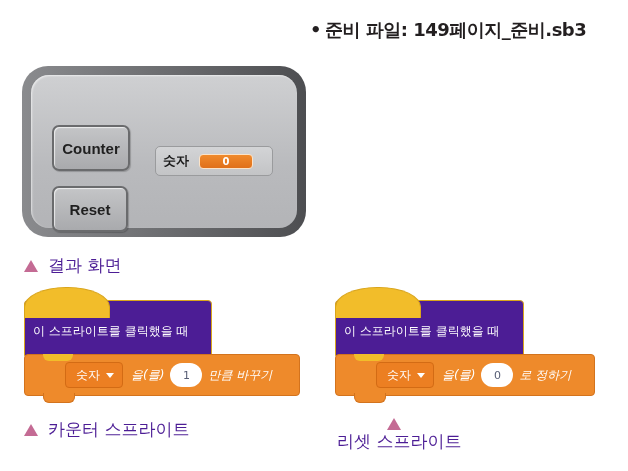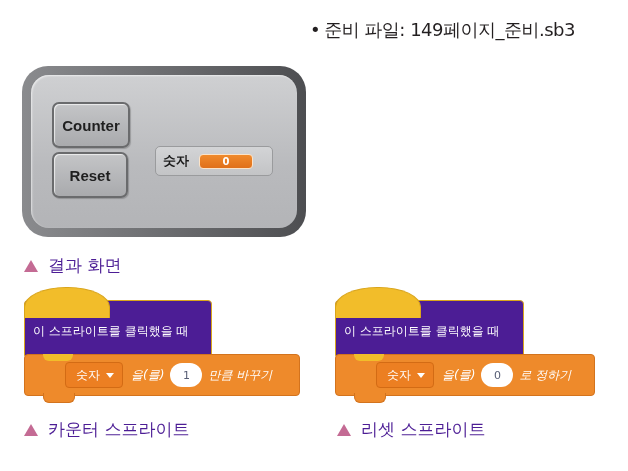--- a/index.html
+++ b/index.html
@@ -1,43 +1,43 @@
 <!DOCTYPE html>
 <html><head>
   <meta charset="utf-8">
   <style>
     * { box-sizing: border-box; margin: 0; padding: 0; }
     html, body { width: 628px; height: 471px; background: #ffffff; overflow: hidden; }
     body { position: relative; font-family: "DejaVu Sans", "Liberation Sans", sans-serif; color: #231f20; }
 
-    .prep-file { position: absolute; left: 310px; top: 18px; font-size: 18px; color: #231f20; white-space: nowrap; letter-spacing: -0.5px; }
+    .prep-file { position: absolute; left: 310px; top: 18px; font-size: 18px; color: #231f20; white-space: nowrap; letter-spacing: -0.5px; font-weight: bold; }
     .prep-file .bullet { display: inline-block; margin-right: 4px; }
 
     
     .panel-outer {
       position: absolute; left: 22px; top: 66px; width: 284px; height: 171px;
       border-radius: 26px;
       background: linear-gradient(90deg, #8a8b8e 0%, #6c6d70 50%, #4d4e51 100%);
     }
     .panel-inner {
       position: absolute; left: 9px; top: 9px; right: 9px; bottom: 9px;
       border-radius: 18px;
       background: linear-gradient(180deg, #cfd0d2 0%, #b9babd 60%, #b3b4b7 100%);
       box-shadow: inset 1px 1px 2px rgba(255,255,255,0.6);
     }
     .stage-btn {
       position: absolute; left: 22px; width: 76px; height: 46px;
       border: 2px solid #6a6b6d; border-radius: 7px;
       background: linear-gradient(180deg, #c4c5c7 0%, #a9aaad 100%);
       box-shadow: inset 1px 1px 1px rgba(255,255,255,0.7), 1px 1px 1px rgba(0,0,0,0.2);
       font-family: "Liberation Sans", sans-serif; font-weight: bold; font-size: 15px; color: #1f1f1f;
-      display: flex; align-items: center; justify-content: center;
+      display: flex; align-items: center; justify-content: center; margin-top: 23px;
     }
     .btn-counter { top: 27px; left: 21px; width: 78px; }
-    .btn-reset { top: 77px; left: 21px; text-align: right; }
+    .btn-reset { top: 88px; left: 21px; text-align: right; }
     .var-monitor {
       position: absolute; left: 124px; top: 71px; width: 118px; height: 30px;
       border: 1px solid #9a9b9d; border-radius: 5px;
       background: linear-gradient(180deg, #d3d4d6 0%, #c3c4c6 100%);
       display: flex; align-items: center; padding-left: 7px;
     }
     .var-label { font-weight: bold; font-size: 13px; color: #1a1a1a; margin-right: 10px; }
     .var-value {
       width: 54px; height: 15px; border-radius: 4px;
       background: linear-gradient(180deg, #f08a2c 0%, #e0701a 100%);
@@ -137,16 +137,16 @@
     <span class="num-input">0</span>
     <span class="cmd-text">로 정하기</span>
   </div>
 </div>
 
 <div class="caption" style="left:24px; top:418px;text-align:center;">
   <span class="tri"></span>
   <span>카운터 스프라이트</span>
 </div>
 
-<div class="caption" style="left:337px; top:418px;">
+<div class="caption" style="left:337px; top:418px;flex-direction:column;">
   <span class="tri"></span>
   <span>리셋 스프라이트</span>
 </div>
 
 </body></html>

